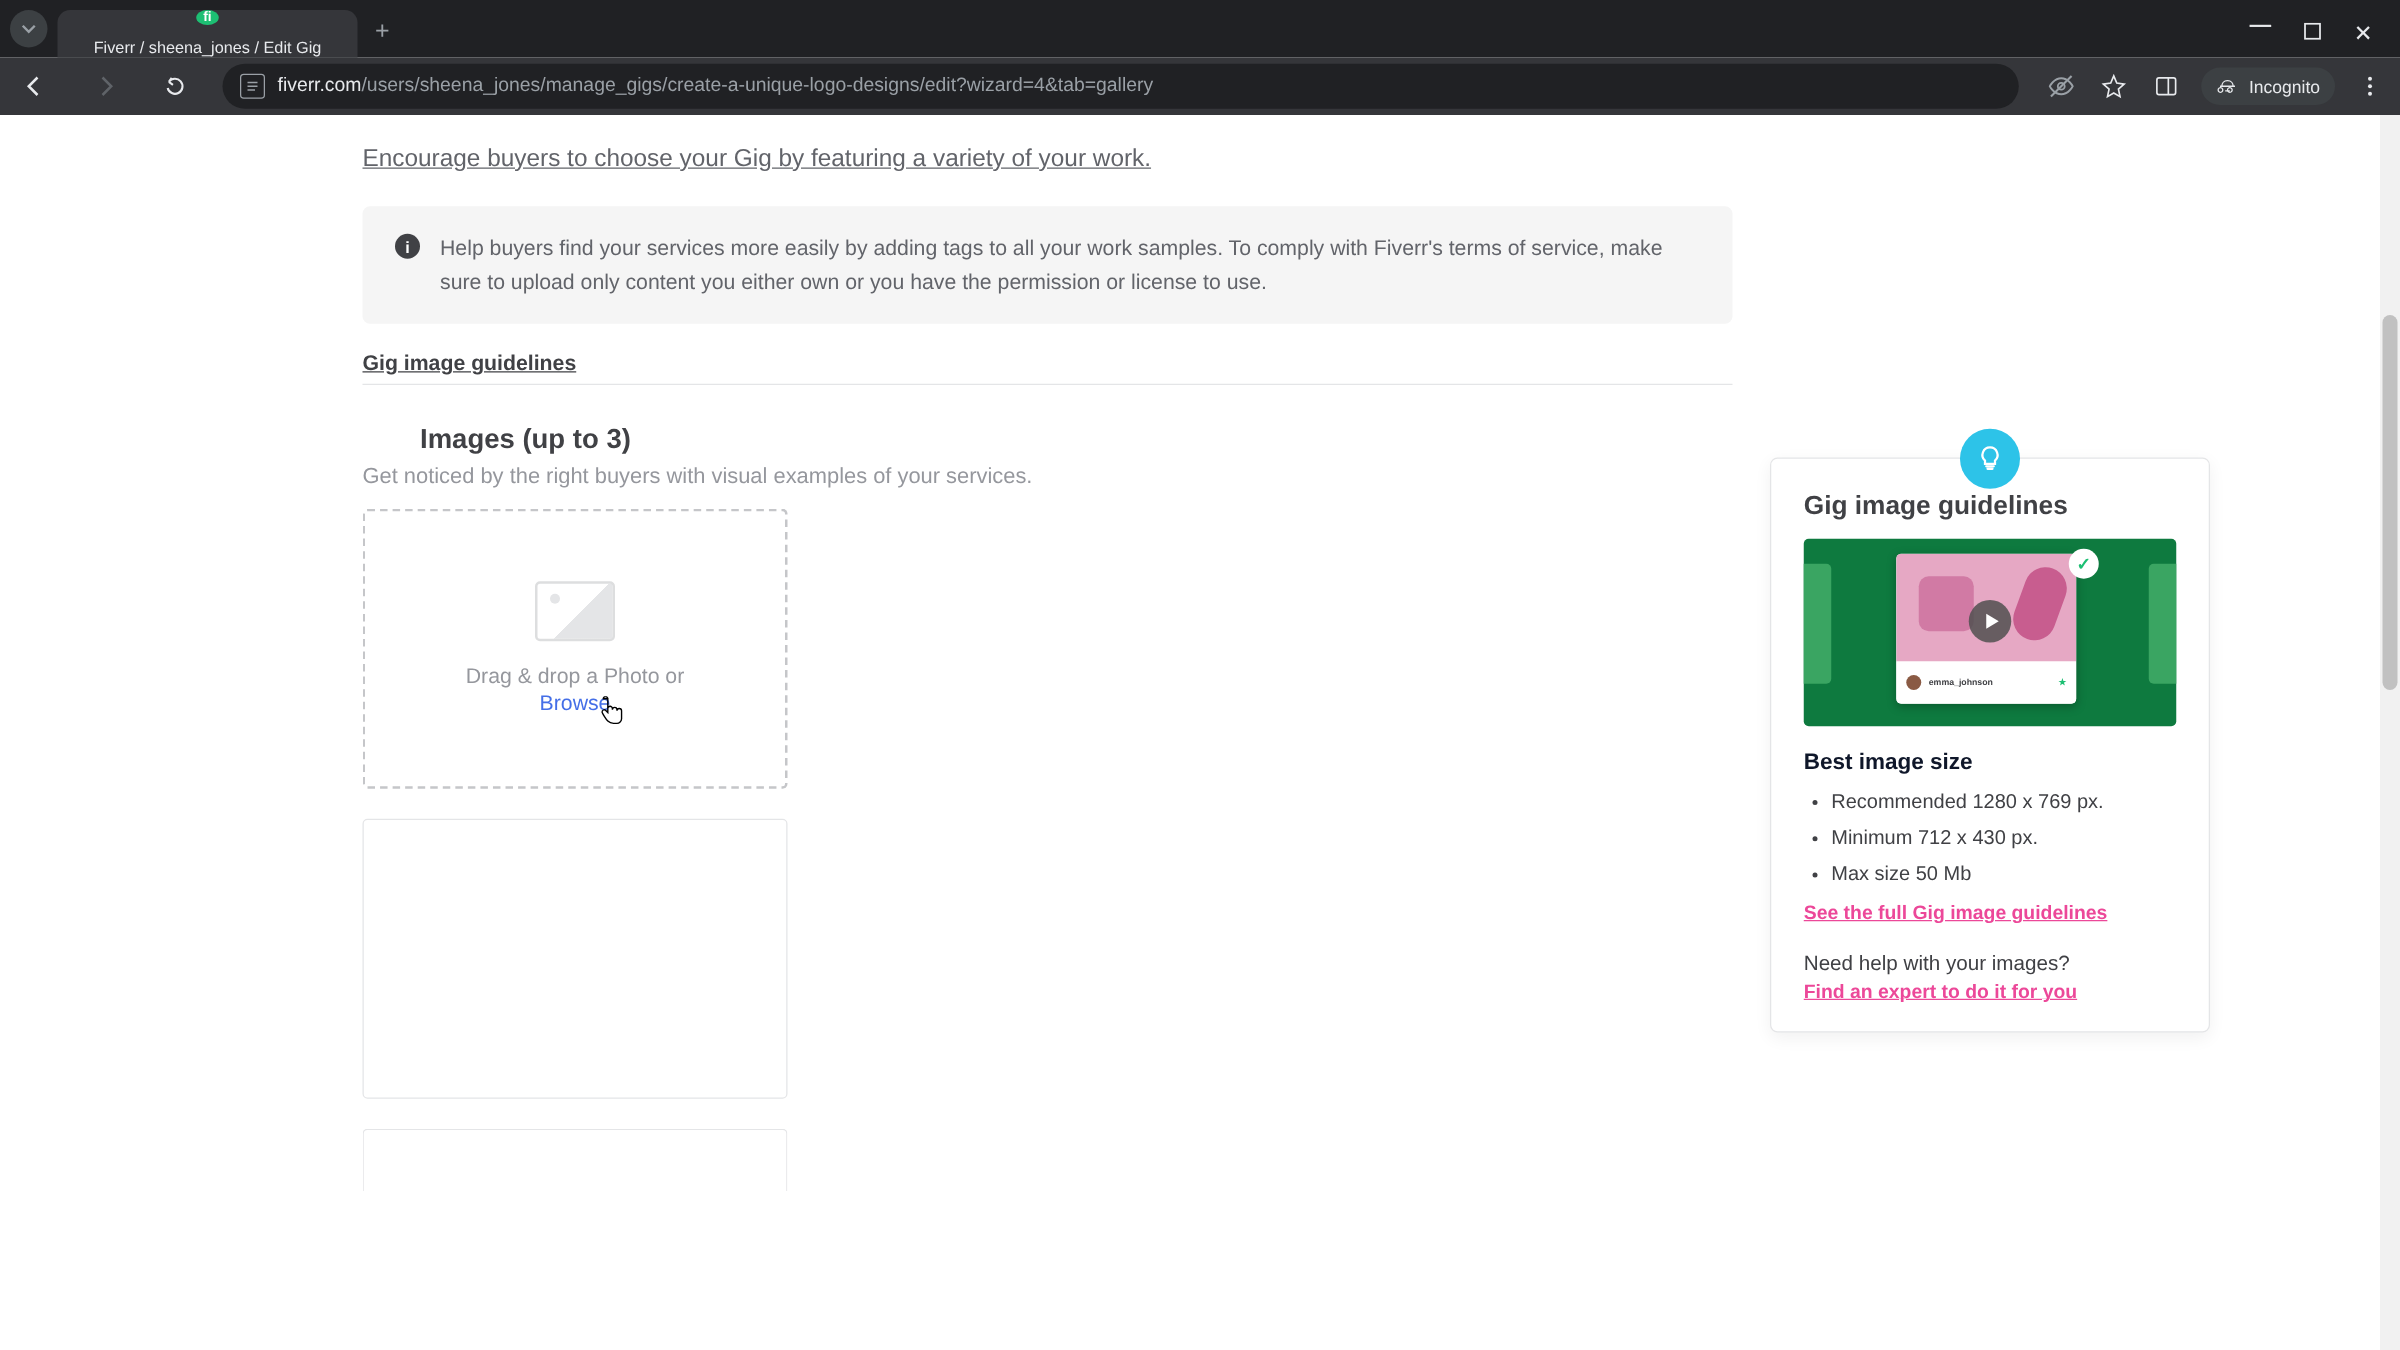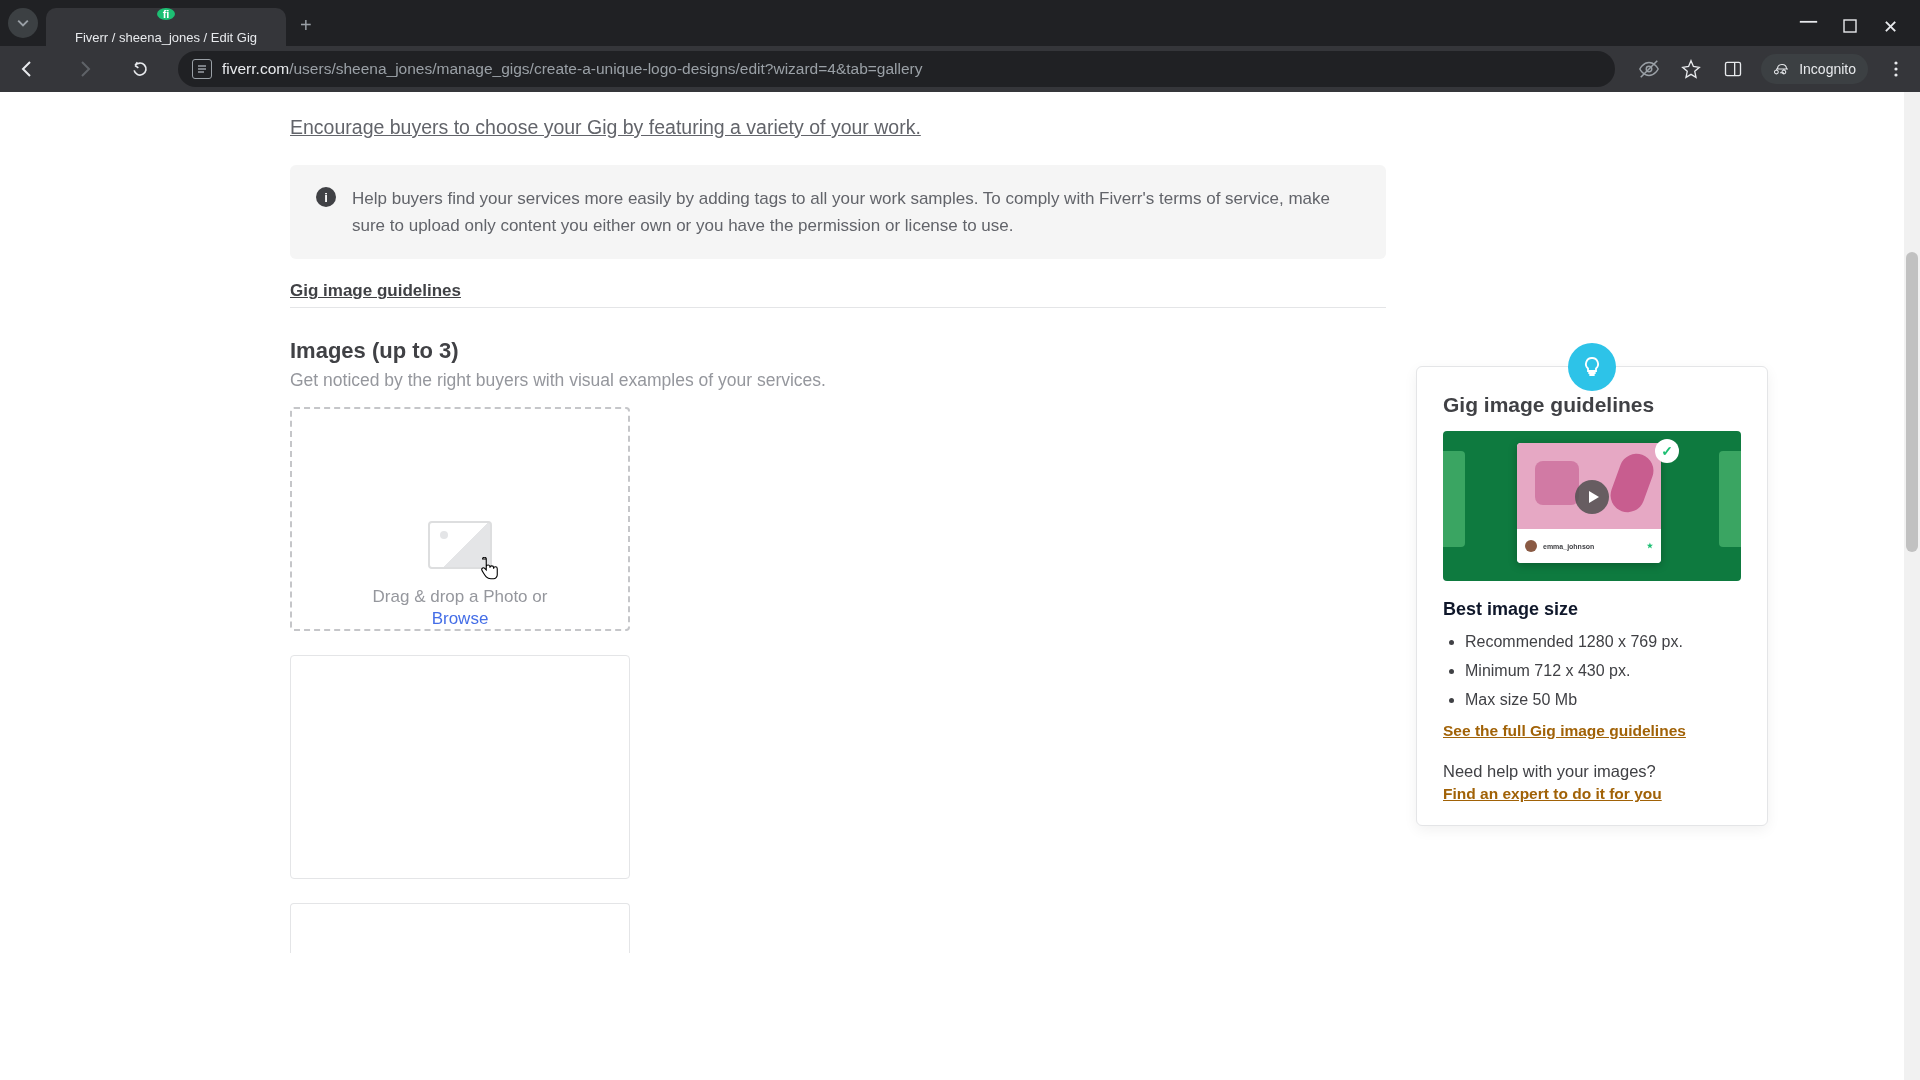--- a/index.html
+++ b/index.html
@@ -33,24 +33,24 @@
   .scrollbar-track { position: absolute; right: 0; top: 0; bottom: 0; width: 16px; background: #f1f1f1; }
   .scrollbar-thumb { position: absolute; right: 2px; top: 160px; width: 12px; height: 300px; background: #c1c1c1; border-radius: 6px; }
 
   .content { padding-left: 290px; padding-top: 24px; width: 1390px; }
   .lead { color: #62646a; font-size: 19.5px; margin-bottom: 26px; text-decoration: underline; }
   .info-box { background: #f5f5f5; border-radius: 6px; padding: 20px 26px; display: flex; gap: 16px; width: 1096px; margin-bottom: 22px; }
   .info-icon { width: 20px; height: 20px; border-radius: 50%; background: #404145; color: #fff; display: flex; align-items: center; justify-content: center; font-size: 13px; font-weight: bold; flex-shrink: 0; margin-top: 2px; }
   .info-text { color: #62646a; font-size: 17px; line-height: 1.6; }
   .guidelines-link { color: #404145; font-weight: 700; font-size: 17px; text-decoration: underline; display: inline-block; margin-bottom: 6px; }
   .divider { border-top: 1px solid #e4e5e7; width: 1096px; margin-bottom: 30px; }
-  .section-heading { color: #404145; font-size: 22px; font-weight: 700; margin-bottom: 6px; }
+  .section-heading { color: #404145; font-size: 22px; font-weight: 700; margin-bottom: 6px; margin-left: 46px; }
   .section-sub { color: #95979d; font-size: 17.5px; margin-bottom: 16px; }
 
-  .upload-card { width: 340px; height: 224px; border: 2px dashed #c5c6c9; border-radius: 4px; display: flex; flex-direction: column; align-items: center; justify-content: flex-end; margin-bottom: 24px; position: relative; }
+  .upload-card { width: 340px; height: 224px; border: 2px dashed #c5c6c9; border-radius: 4px; display: flex; flex-direction: column; align-items: center; justify-content: center; margin-bottom: 24px; position: relative; }
   .upload-icon { width: 64px; height: 48px; border: 2px solid #dddedf; border-radius: 4px; background: linear-gradient(135deg, transparent 55%, #e4e5e7 55%); margin-bottom: 18px; position: relative; }
   .upload-icon::before { content: ""; position: absolute; top: 8px; left: 10px; width: 8px; height: 8px; border-radius: 50%; background: #e4e5e7; }
   .upload-text { color: #95979d; font-size: 17px; }
   .upload-browse { color: #446ee7; font-size: 17px; margin-top: 2px; }
   .empty-card { width: 340px; height: 224px; border: 1px solid #e4e5e7; border-radius: 4px; margin-bottom: 24px; }
   .empty-card.cut { height: 50px; border-bottom: none; border-radius: 4px 4px 0 0; }
 
   .cursor { position: absolute; width: 22px; height: 26px; }
 
   
@@ -67,21 +67,21 @@
   .tip-card-img .shapeB { position: absolute; right: 12px; top: 10px; width: 34px; height: 60px; border-radius: 18px; background: #c85d8f; transform: rotate(20deg); }
   .tip-card-foot { height: 34px; background: #fff; display: flex; align-items: center; padding: 0 8px; gap: 6px; }
   .tip-card-foot .av { width: 12px; height: 12px; border-radius: 50%; background: #8a5a44; }
   .tip-card-foot .nm { font-size: 7px; color: #404145; font-weight: 700; }
   .tip-card-foot .pr { margin-left: auto; font-size: 7px; color: #1dbf73; font-weight: 700; }
   .tip-play { position: absolute; left: 50%; top: 44%; transform: translate(-50%,-50%); width: 34px; height: 34px; border-radius: 50%; background: rgba(80,80,80,0.85); display: flex; align-items: center; justify-content: center; }
   .tip-play::after { content: ""; border-left: 10px solid #fff; border-top: 6px solid transparent; border-bottom: 6px solid transparent; margin-left: 3px; }
   .tip-check { position: absolute; right: 62px; top: 8px; width: 24px; height: 24px; border-radius: 50%; background: #fff; display: flex; align-items: center; justify-content: center; color: #1dbf73; font-size: 14px; font-weight: bold; }
   .tip-h { font-weight: 700; color: #0f172a; font-size: 18px; margin-bottom: 8px; }
   .tip-ul { list-style: disc; padding-left: 22px; color: #404145; font-size: 16px; line-height: 1.8; margin-bottom: 8px; }
-  .tip-link { color: #a16207; font-weight: 700; font-size: 15.5px; text-decoration: underline; }
+  .tip-link { color: #ec4899; font-weight: 700; font-size: 15.5px; text-decoration: underline; }
   .tip-need { margin-top: 22px; color: #404145; font-size: 16.5px; margin-bottom: 4px; }
 </style>
 </head>
 <body>
 
 <div class="titlebar">
   <div class="tab-dropdown">
     <svg width="12" height="12" viewBox="0 0 10 10">
         <path d="M1 3 L5 7 L9 3" stroke="#9aa0a6" stroke-width="1.6" fill="none"></path>
       </svg>

